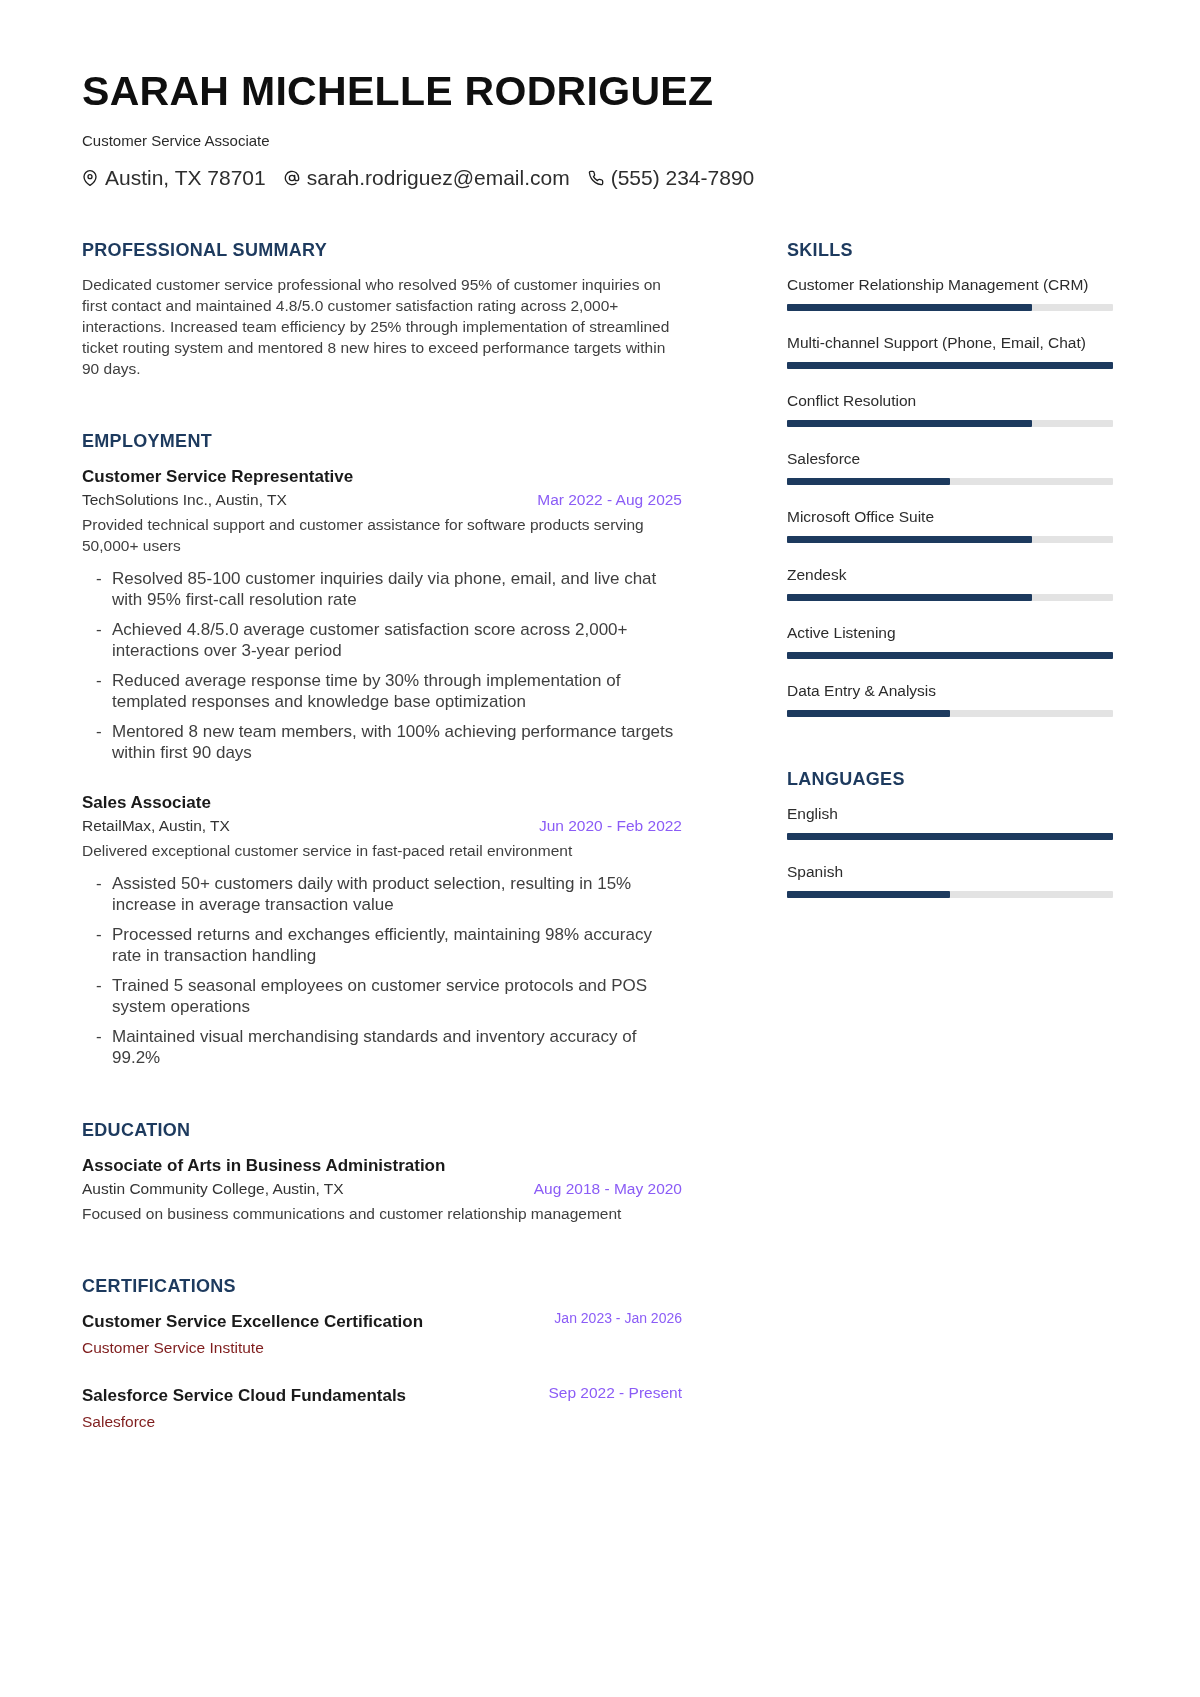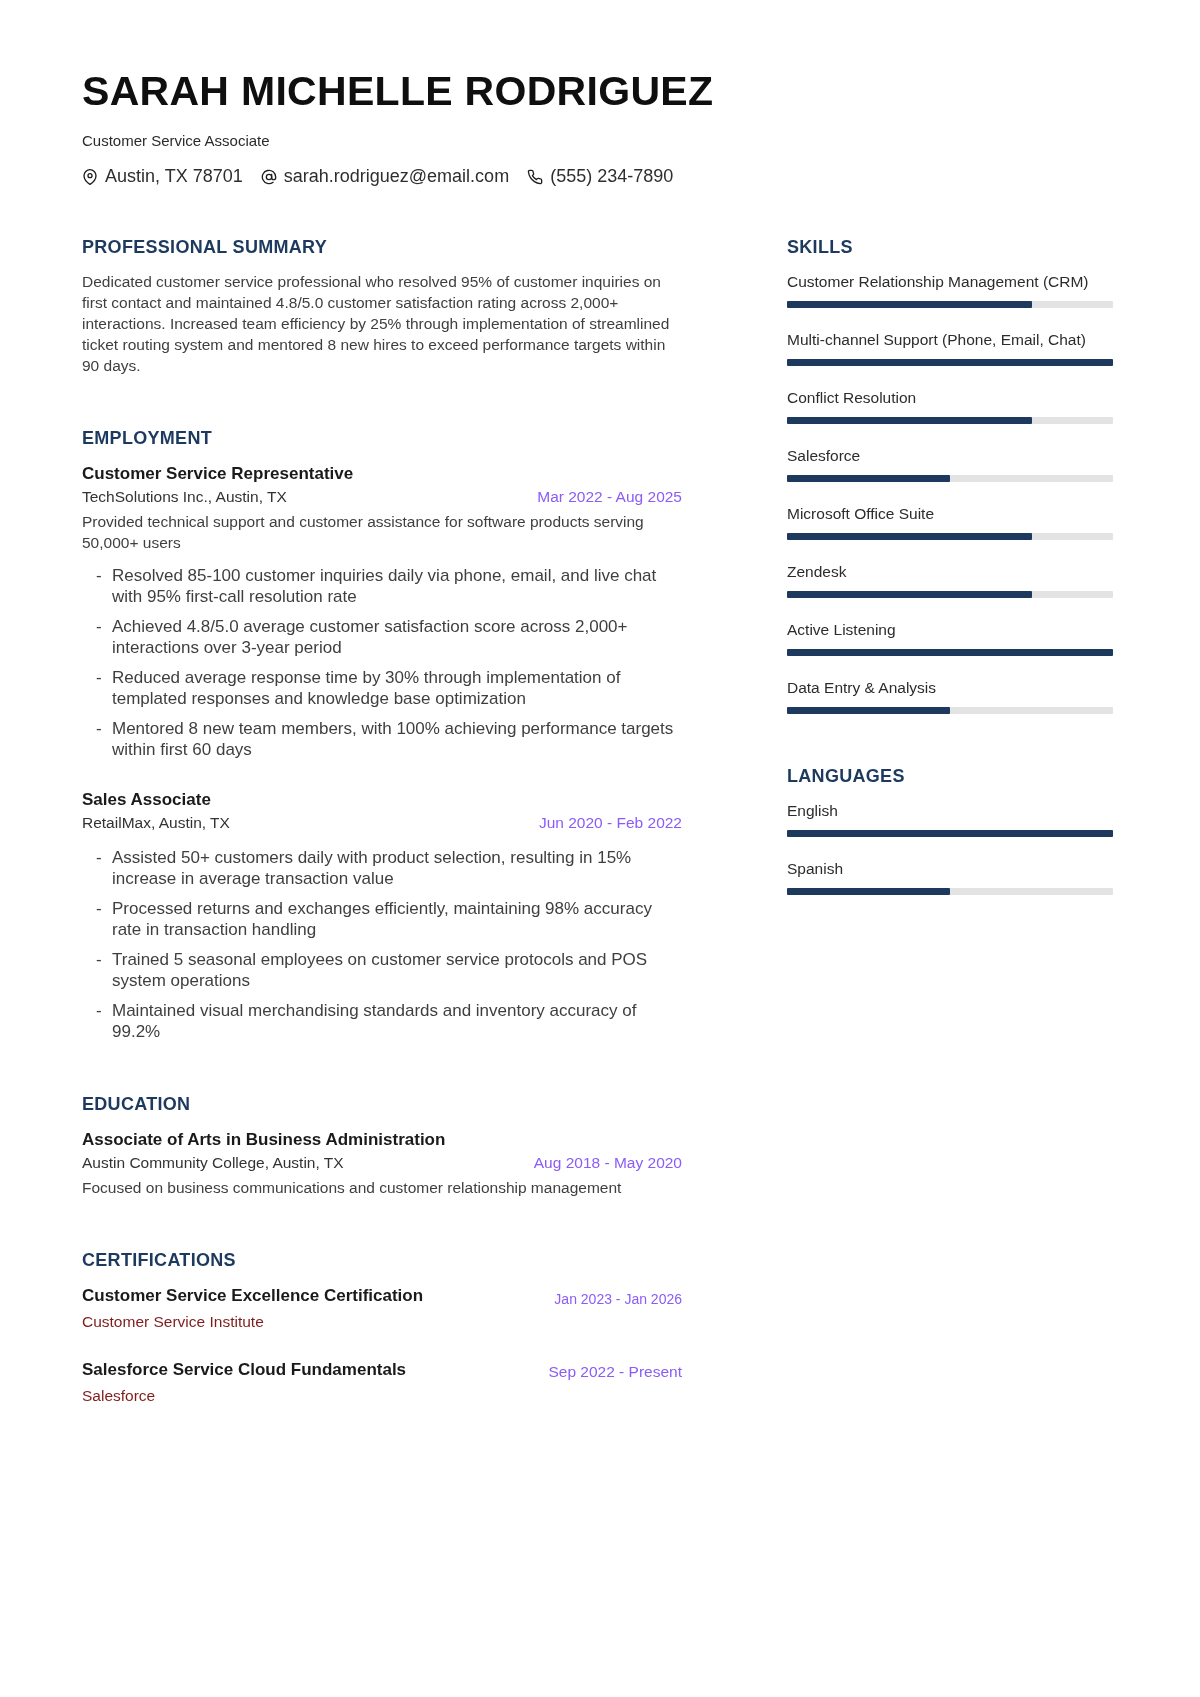--- a/index.html
+++ b/index.html
@@ -27,21 +27,21 @@
   .job-subtitle {
     margin-top: 17px;
     font-size: 15px;
     color: #2b2b2b;
   }
   .contact-row {
     margin-top: 17px;
     display: flex;
     align-items: center;
     gap: 18px;
-    font-size: 18px;
+    font-size: 21px;
     color: #2e2e2e;
   }
   .contact-item { display: flex; align-items: center; gap: 7px; }
   .contact-item svg { display: block; color: #1f1f1f; }
   
   .columns {
     margin-top: 50px;
     display: flex;
     gap: 105px;
   }
@@ -91,21 +91,21 @@
   }
   .bullets li::before {
     content: "-";
     position: absolute;
     left: 14px;
     top: 0;
   }
   .title-date-line {
     display: flex;
     justify-content: space-between;
-    align-items: flex-end;
+    align-items: flex-start;
   }
   .issuer { font-size: 15.5px; line-height: 22px; margin-top: 4px; color: #7f1d1d; }
   .cert-entry { margin-bottom: 25px; }
   
   .skill { margin-bottom: 21px; }
   .skill-label {
     font-size: 15.5px;
     line-height: 21px;
     color: #2c2c2c;
   }
@@ -177,30 +177,31 @@
           <div class="entry-title">Customer Service Representative</div>
           <div class="entry-subline">
             <span>TechSolutions Inc., Austin, TX</span>
             <span class="entry-dates">Mar 2022 - Aug 2025</span>
           </div>
           <div class="body-text entry-desc">Provided technical support and customer assistance for software products serving 50,000+ users</div>
           <ul class="bullets">
             <li>Resolved 85-100 customer inquiries daily via phone, email, and live chat with 95% first-call resolution rate</li>
             <li>Achieved 4.8/5.0 average customer satisfaction score across 2,000+ interactions over 3-year period</li>
             <li>Reduced average response time by 30% through implementation of templated responses and knowledge base optimization</li>
-            <li>Mentored 8 new team members, with 100% achieving performance targets within first 60 days</li>
+            <li>Mentored 8 new team members, with 100% achieving performance targets within first 90 days</li>
           </ul>
         </div>
 
         <div class="entry">
           <div class="entry-title">Sales Associate</div>
           <div class="entry-subline">
             <span>RetailMax, Austin, TX</span>
             <span class="entry-dates">Jun 2020 - Feb 2022</span>
           </div>
+          <div class="body-text entry-desc">Delivered exceptional customer service in fast-paced retail environment</div>
           <ul class="bullets">
             <li>Assisted 50+ customers daily with product selection, resulting in 15% increase in average transaction value</li>
             <li>Processed returns and exchanges efficiently, maintaining 98% accuracy rate in transaction handling</li>
             <li>Trained 5 seasonal employees on customer service protocols and POS system operations</li>
             <li>Maintained visual merchandising standards and inventory accuracy of 99.2%</li>
           </ul>
         </div>
       </section>
 
       <section class="section">

